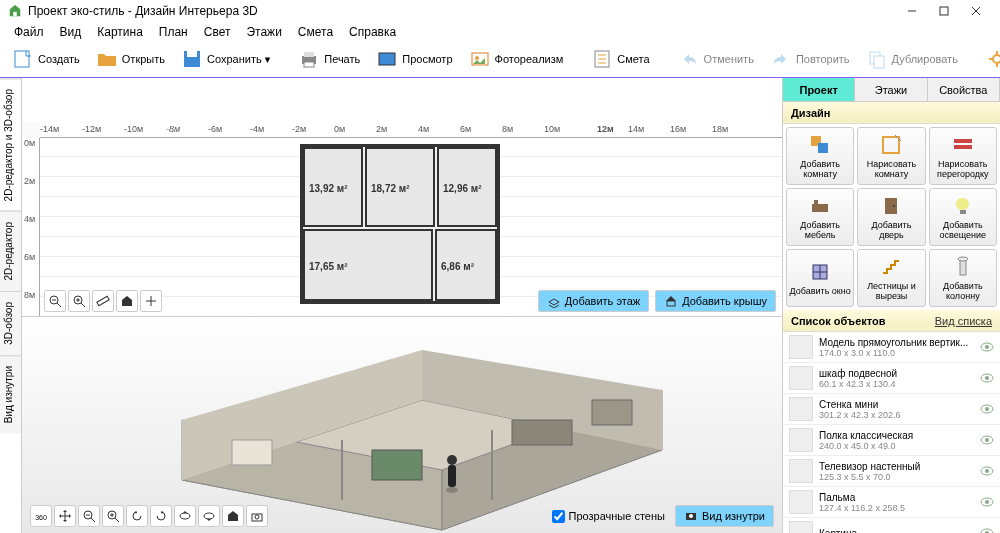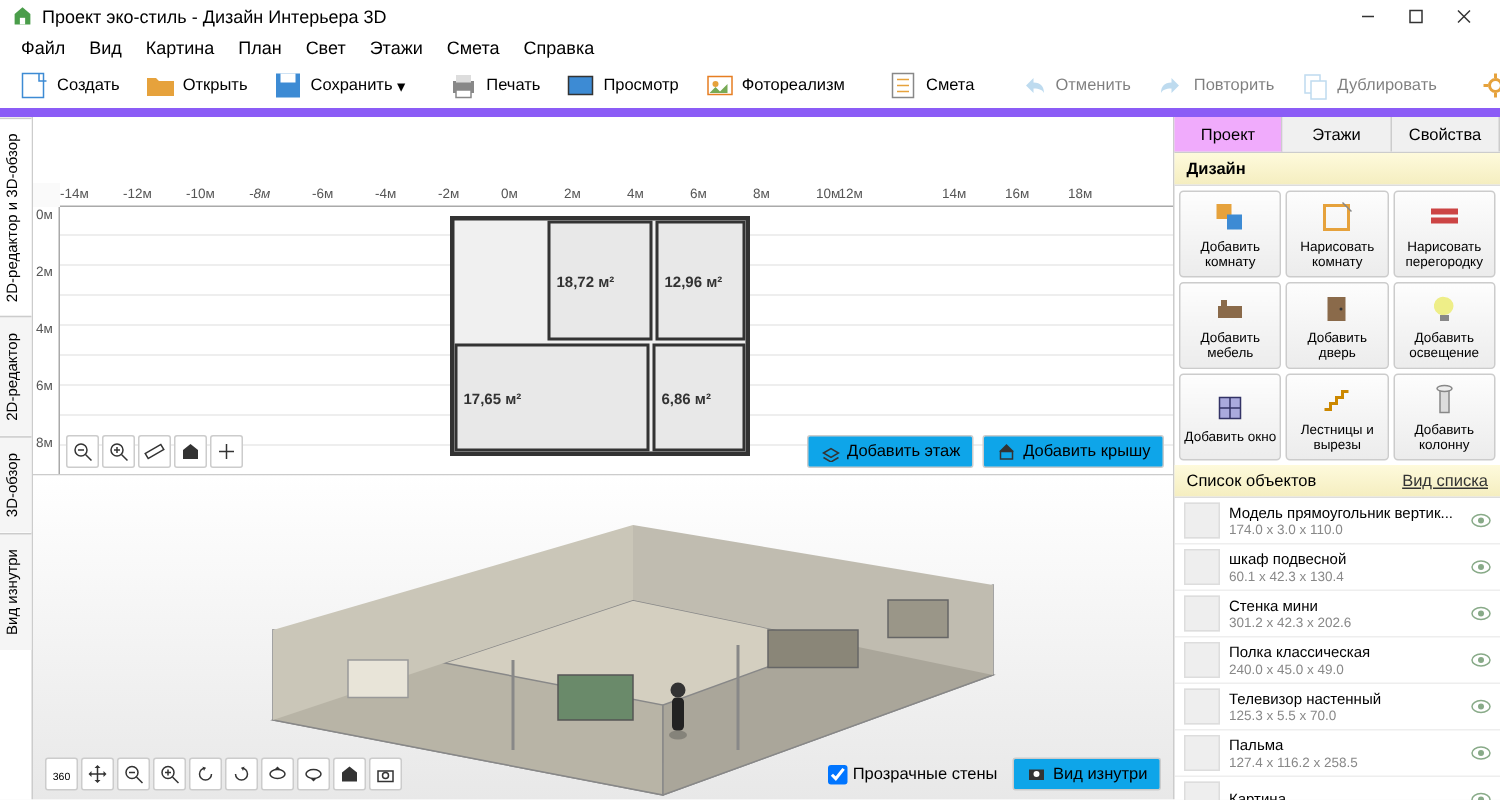--- a/index.html
+++ b/index.html
@@ -6,21 +6,21 @@
 body { width: 1000px; height: 533px; background: #fff; font-size: 11px; overflow: hidden; }
 
 .titlebar { height: 22px; display: flex; align-items: center; padding: 0 8px; background: #fff; }
 .titlebar .app-icon { width: 14px; height: 14px; margin-right: 6px; color: #4a9d4a; }
 .titlebar .title { flex: 1; font-size: 12px; }
 .titlebar .win-btn { width: 32px; height: 22px; display: flex; align-items: center; justify-content: center; cursor: pointer; }
 
 .menubar { height: 20px; display: flex; align-items: center; padding: 0 6px; font-size: 12px; }
 .menubar .menu-item { padding: 2px 8px; cursor: pointer; }
 
-.toolbar { height: 36px; display: flex; align-items: center; padding: 2px 6px; border-bottom: 6px solid #8b5cf6; }
+.toolbar { height: 36px; display: flex; align-items: flex-start; padding: 2px 6px; border-bottom: 1px solid #8b5cf6; }
 .toolbar .tb-btn { display: flex; align-items: center; padding: 4px 6px; margin-right: 4px; cursor: pointer; border-radius: 3px; }
 .toolbar .tb-icon { width: 22px; height: 22px; margin-right: 4px; display: flex; align-items: center; justify-content: center; }
 .toolbar .tb-sep { width: 1px; height: 26px; background: #ddd; margin: 0 6px; }
 .toolbar .spacer { flex: 1; }
 
 .workspace { display: flex; height: 455px; }
 
 .side-tabs { width: 22px; display: flex; flex-direction: column; border-right: 1px solid #ccc; }
 .side-tab { writing-mode: vertical-rl; transform: rotate(180deg); padding: 10px 3px; font-size: 10px; border-bottom: 1px solid #ccc; cursor: pointer; text-align: center; background: #f5f5f5; }
 .side-tab.active { background: #fff; }
@@ -32,38 +32,38 @@
 .ruler-h span { position: absolute; top: 2px; }
 .ruler-v { position: absolute; top: 16px; left: 0; width: 18px; bottom: 0; background: #fff; border-right: 1px solid #aaa; font-size: 9px; color: #555; }
 .ruler-v span { position: absolute; left: 2px; }
 .plan-area { position: absolute; top: 16px; left: 18px; right: 0; bottom: 0; background: repeating-linear-gradient(0deg, #fff, #fff 19px, #eee 19px, #eee 20px), repeating-linear-gradient(90deg, #fff, #fff 19px, #eee 19px, #eee 20px); }
 .floorplan { position: absolute; left: 260px; top: 6px; width: 200px; height: 160px; border: 3px solid #333; background: #f0f0f0; }
 .room { position: absolute; border: 2px solid #333; background: #e8e8e8; }
 .room-label { position: absolute; font-size: 10px; color: #333; font-weight: bold; }
 .zoom-controls-2d { position: absolute; left: 22px; bottom: 4px; display: flex; gap: 2px; }
 .add-btns-2d { position: absolute; right: 6px; bottom: 4px; display: flex; gap: 6px; }
 .mini-btn { width: 22px; height: 22px; border: 1px solid #ccc; background: #fff; display: flex; align-items: center; justify-content: center; cursor: pointer; border-radius: 2px; }
-.text-btn { height: 22px; padding: 0 8px; border: 1px solid #ccc; background: #0ea5e9; display: flex; align-items: center; gap: 4px; cursor: pointer; border-radius: 2px; font-size: 11px; }
+.text-btn { height: 22px; padding: 0 8px; border: 1px solid #ccc; background: #7dd3fc; display: flex; align-items: center; gap: 4px; cursor: pointer; border-radius: 2px; font-size: 11px; }
 
 .view-3d { flex: 1; position: relative; background: linear-gradient(180deg, #fff 0%, #e8e8e8 100%); overflow: hidden; }
 .scene-3d { position: absolute; inset: 0; display: flex; align-items: center; justify-content: center; }
 .controls-3d { position: absolute; left: 8px; bottom: 6px; display: flex; gap: 2px; }
 .right-3d-controls { position: absolute; right: 8px; bottom: 6px; display: flex; align-items: center; gap: 10px; font-size: 11px; }
 .checkbox { display: flex; align-items: center; gap: 4px; }
 
 .right-panel { width: 218px; border-left: 1px solid #ccc; background: #fff; display: flex; flex-direction: column; }
 .rp-tabs { height: 24px; display: flex; border-bottom: 1px solid #ccc; }
 .rp-tab { flex: 1; display: flex; align-items: center; justify-content: center; font-size: 11px; border-right: 1px solid #ccc; cursor: pointer; background: #f0f0f0; }
-.rp-tab.active { background: #f0abfc; font-weight: normal; }
+.rp-tab.active { background: #5eead4; font-weight: bold; }
 .rp-section-header { height: 22px; background: linear-gradient(180deg, #fefadc, #f5eec0); border-bottom: 1px solid #ddd; padding: 0 8px; display: flex; align-items: center; font-weight: bold; font-size: 11px; }
 .design-grid { display: grid; grid-template-columns: repeat(3, 1fr); gap: 3px; padding: 3px; }
 .design-btn { height: 58px; border: 1px solid #ccc; background: linear-gradient(180deg, #fdfdfd, #ececec); border-radius: 3px; display: flex; flex-direction: column; align-items: center; justify-content: center; cursor: pointer; font-size: 9px; text-align: center; gap: 2px; }
 .design-btn .di { width: 24px; height: 24px; }
 .obj-header { height: 22px; background: linear-gradient(180deg, #fefadc, #f5eec0); border-bottom: 1px solid #ddd; padding: 0 8px; display: flex; align-items: center; justify-content: space-between; font-size: 11px; }
-.obj-header .h-title { font-weight: normal; text-align: center; }
+.obj-header .h-title { font-weight: bold; text-align: center; }
 .obj-list { flex: 1; overflow-y: auto; }
 .obj-item { display: flex; align-items: center; padding: 3px 6px; border-bottom: 1px solid #eee; gap: 6px; cursor: pointer; }
 .obj-item .thumb { width: 24px; height: 24px; background: #eee; border: 1px solid #ddd; flex-shrink: 0; }
 .obj-item .info { flex: 1; overflow: hidden; }
 .obj-item .name { font-size: 10px; white-space: nowrap; overflow: hidden; text-overflow: ellipsis; }
 .obj-item .dims { font-size: 9px; color: #888; }
 .obj-item .eye { width: 14px; height: 14px; color: #8a8; flex-shrink: 0; }
 
 svg { display: block; }
 </style>
@@ -239,34 +239,37 @@
           <span style="left: 126px; font-style: italic;">-8м</span>
           <span style="left: 168px;">-6м</span>
           <span style="left: 210px;">-4м</span>
           <span style="left: 252px;">-2м</span>
           <span style="left: 294px;">0м</span>
           <span style="left: 336px;">2м</span>
           <span style="left: 378px;">4м</span>
           <span style="left: 420px;">6м</span>
           <span style="left: 462px;">8м</span>
           <span style="left: 504px;">10м</span>
-          <span style="left: 519px;">12м</span>
+          <span style="left: 557px; font-weight: bold;">12м</span>
           <span style="left: 588px;">14м</span>
           <span style="left: 630px;">16м</span>
           <span style="left: 672px;">18м</span>
         </div>
       <div class="ruler-v" id="ruler-v">
           <span style="top: 0px;">0м</span>
           <span style="top: 38px;">2м</span>
           <span style="top: 76px;">4м</span>
           <span style="top: 114px;">6м</span>
           <span style="top: 152px;">8м</span>
         </div>
       <div class="plan-area">
         <div class="floorplan" id="floorplan">
+            <div class="room" style="left: 0px; top: 0px; width: 60px; height: 80px;">
+              <div class="room-label" style="left: 4px; top: 34px;">13,92 м²</div>
+            </div>
             <div class="room" style="left: 62px; top: 0px; width: 70px; height: 80px;">
               <div class="room-label" style="left: 4px; top: 34px;">18,72 м²</div>
             </div>
             <div class="room" style="left: 134px; top: 0px; width: 60px; height: 80px;">
               <div class="room-label" style="left: 4px; top: 34px;">12,96 м²</div>
             </div>
             <div class="room" style="left: 0px; top: 82px; width: 130px; height: 72px;">
               <div class="room-label" style="left: 4px; top: 30px;">17,65 м²</div>
             </div>
             <div class="room" style="left: 132px; top: 82px; width: 62px; height: 72px;">

